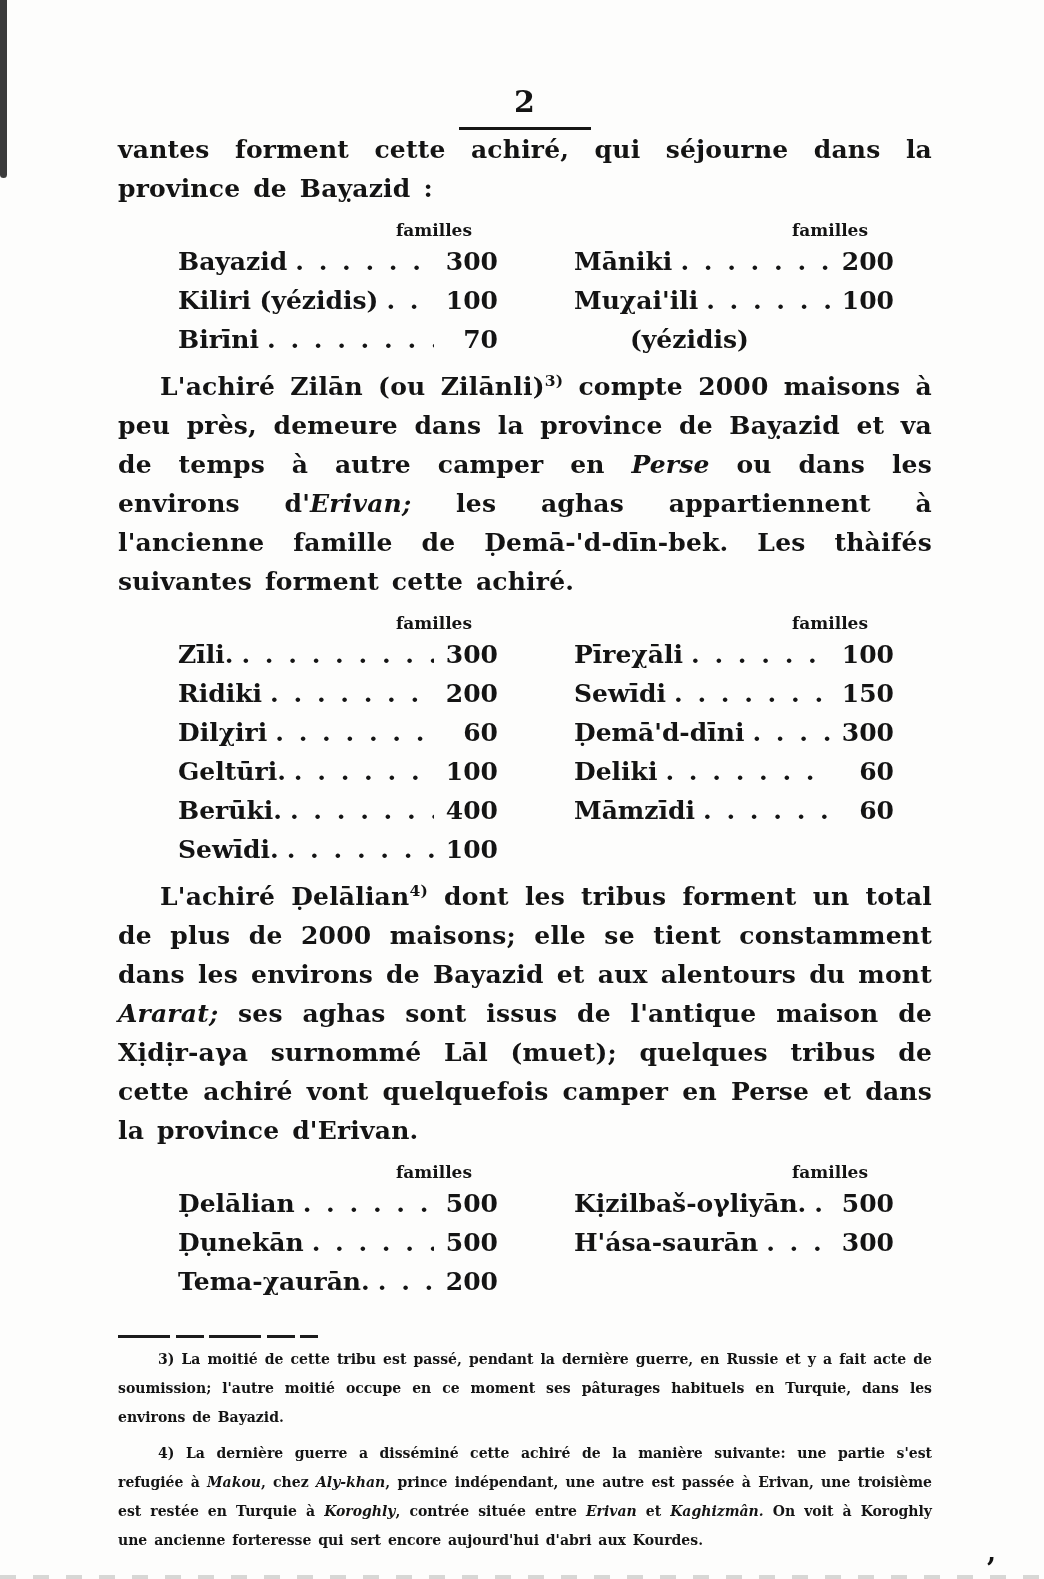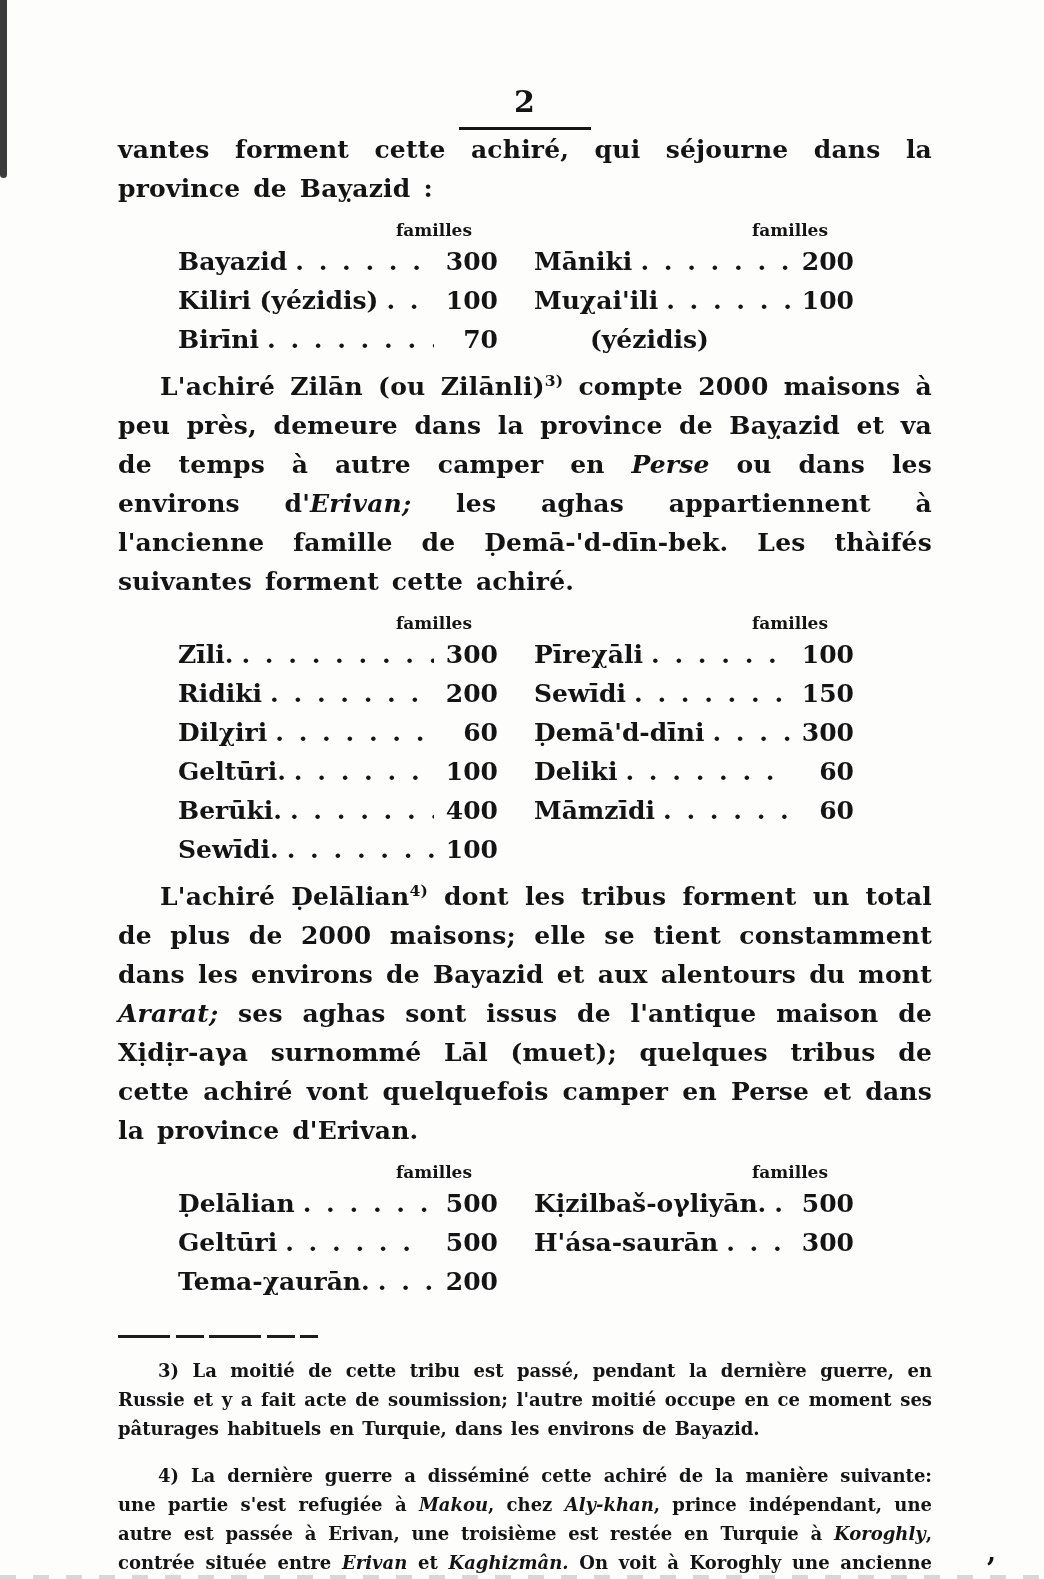--- a/index.html
+++ b/index.html
@@ -38,21 +38,21 @@
     font-size:25px;line-height:39px;
     text-align:justify;word-spacing:4px;letter-spacing:0.2px;
     margin:0;
   }
   .para.first{}
   .para.indent{text-indent:42px;}
   .it{font-style:italic;}
   .sup{vertical-align:super;font-size:0.62em;line-height:0;}
   
   .ftable{
-    display:flex;gap:36px;
+    display:flex;gap:76px;
     padding-left:60px;padding-right:2px;
     margin:6px 0 8px 0;
   }
   .fcol{width:320px;}
   .fheader{
     font-size:17px;line-height:24px;font-weight:700;
     text-align:right;padding-right:26px;margin-top:4px;
   }
   .trow{display:flex;align-items:baseline;font-size:25px;line-height:39px;}
   .tname{white-space:nowrap;}
@@ -61,23 +61,23 @@
     flex:1;overflow:hidden;white-space:nowrap;
     padding:0 6px 0 8px;letter-spacing:3px;
   }
   .tval{min-width:64px;text-align:right;white-space:nowrap;}
   
   .fn-sep{
     width:200px;height:3px;margin-top:34px;
     background:repeating-linear-gradient(90deg,#1c1c1c 0 52px,transparent 52px 58px,#1c1c1c 58px 86px,transparent 86px 91px);
   }
   .footnote{
-    font-size:18px;line-height:29px;
+    font-size:14px;line-height:29px;
     text-align:justify;word-spacing:2px;
-    margin:18px 0 0 0;text-indent:40px;
+    margin:7px 0 0 0;text-indent:40px;
   }
 </style>
 </head>
 <body>
 
 <div class="page">
 
   <div class="spine-bar"></div>
 
   <div class="content">
@@ -198,21 +198,21 @@
 
     <div class="ftable">
       <div class="fcol">
         <div class="fheader">familles</div>
         <div class="trow">
           <span class="tname">Ḍelālian</span>
           <span class="tdots">. . . . . . .</span>
           <span class="tval">500</span>
         </div>
         <div class="trow">
-          <span class="tname">Geltūri</span>
+          <span class="tname">Ḍụnekān</span>
           <span class="tdots">. . . . . .</span>
           <span class="tval">500</span>
         </div>
         <div class="trow">
           <span class="tname">Tema-χaurān.</span>
           <span class="tdots">. . . .</span>
           <span class="tval">200</span>
         </div>
       </div>
       <div class="fcol">

